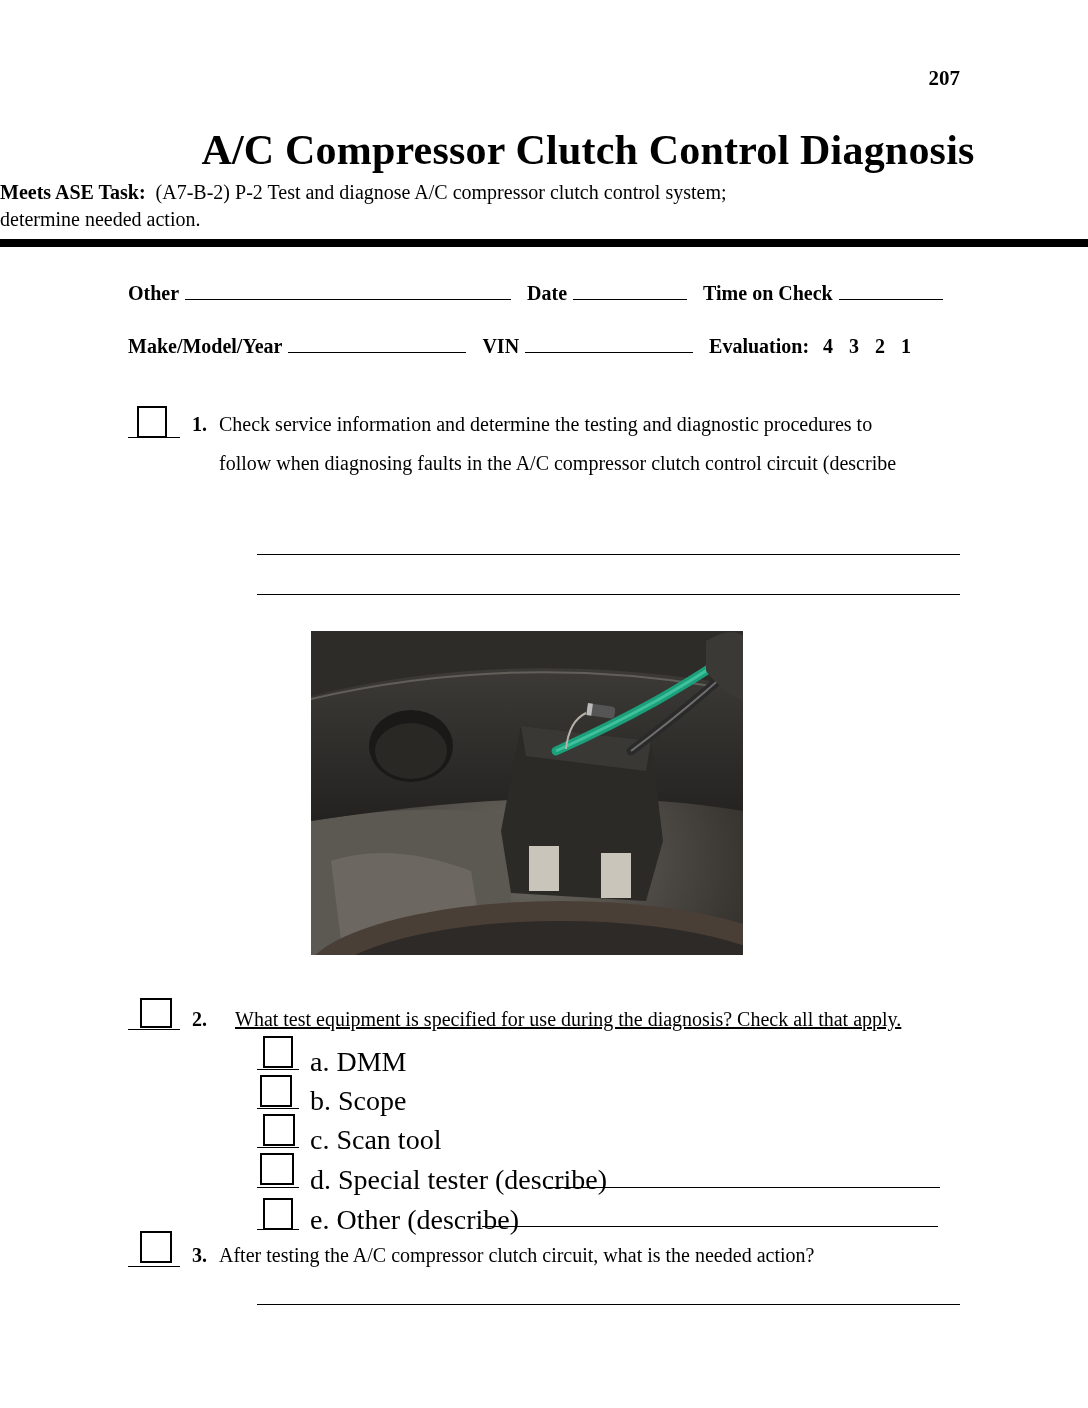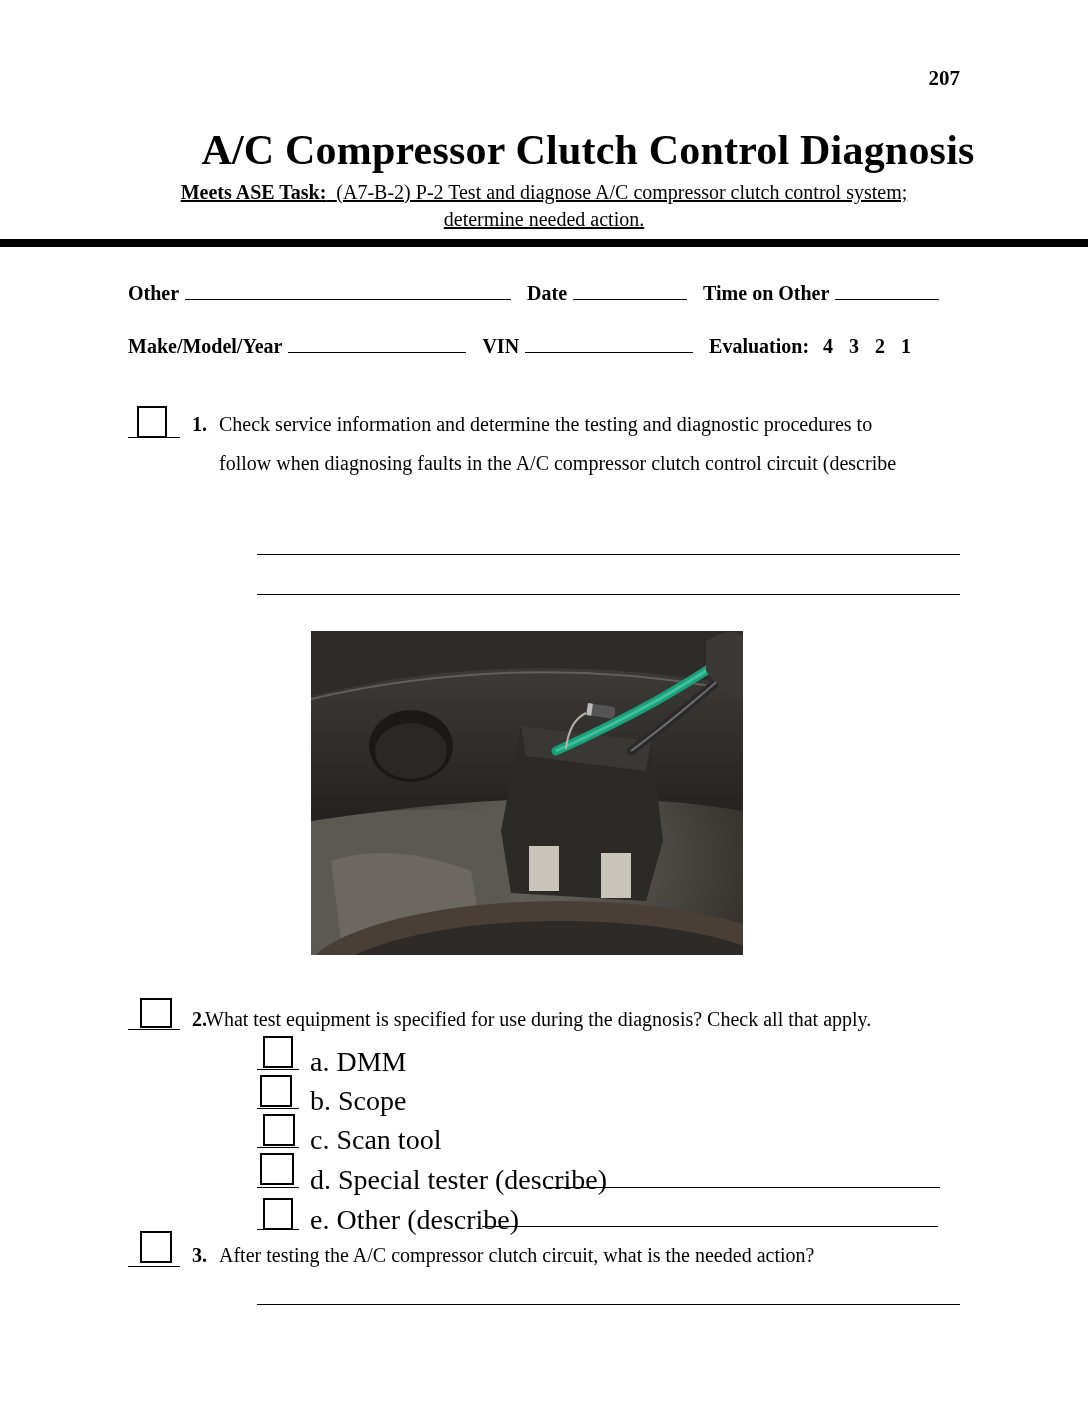--- a/index.html
+++ b/index.html
@@ -1,21 +1,21 @@
 <!DOCTYPE html>
 <html><head>
 <meta charset="utf-8">
 <style>
   html, body { margin:0; padding:0; background:#ffffff; }
   body { width:1088px; height:1408px; position:relative; overflow:hidden;
          font-family:"Liberation Serif","DejaVu Serif",serif; color:#000; }
   .abs { position:absolute; }
   .page-num { right:128px; top:66px; font-size:21px; font-weight:bold; }
   .title { left:0; width:1088px; top:126px; text-align:center; font-size:42px; font-weight:bold; letter-spacing:0.2px;padding-left:44px; }
-  .task { left:0; width:1088px; top:179px; text-align:center; font-size:20px; line-height:27px;text-decoration:underline; }
+  .task { left:0; width:1088px; top:179px; font-size:20px; line-height:27px; }
   .task b { font-weight:bold; }
   .rule { left:0; top:239px; width:1088px; height:8px; background:#000; }
   .field-row { left:128px; font-size:20px; font-weight:bold; white-space:nowrap; }
   .blank { display:inline-block; border-bottom:1.5px solid #000; height:18px; vertical-align:baseline; margin-left:6px; margin-right:16px; }
   .eval-num { display:inline-block; margin-left:16px; }
   .chk-wrap { position:absolute; }
   .chk-under { position:absolute; bottom:0; left:0; height:0; border-bottom:1.5px solid #000; }
   .chk-box { position:absolute; border:2px solid #000; background:#fff; box-sizing:border-box; }
   .qnum { font-weight:bold; }
   .q-text { font-size:20px; line-height:39px; }
@@ -28,21 +28,21 @@
 
 <div class="abs page-num">207</div>
 <div class="abs title">A/C Compressor Clutch Control Diagnosis</div>
 <div class="abs task">
   <div><b>Meets ASE Task:</b>&nbsp;&nbsp;<span>(A7-B-2) P-2  Test and diagnose A/C compressor clutch control system;</span></div>
   <div>determine needed action.</div>
 </div>
 <div class="abs rule"></div>
 
 <div class="abs field-row" style="top:281px;">
-  <span>Other</span><span class="blank" style="width:326px;"></span><span>Date</span><span class="blank" style="width:114px;"></span><span>Time on Other</span><span class="blank" style="width:104px;margin-right:0;"></span>
+  <span>Other</span><span class="blank" style="width:326px;"></span><span>Date</span><span class="blank" style="width:114px;"></span><span>Time on Check</span><span class="blank" style="width:104px;margin-right:0;"></span>
 </div>
 
 <div class="abs field-row" style="top:334px;">
   <span>Make/Model/Year</span><span class="blank" style="width:178px;"></span><span>VIN</span><span class="blank" style="width:168px;"></span><span>Evaluation:</span><span class="eval-num" style="margin-left:14px;">4</span><span class="eval-num">3</span><span class="eval-num">2</span><span class="eval-num">1</span>
 </div>
 
 <div class="chk-wrap" style="left:128px;top:406px;width:52px;height:32px;">
   <div class="chk-under" style="width:52px;"></div>
   <div class="chk-box" style="left:9px;top:0;width:30px;height:32px;"></div>
 </div>
@@ -103,21 +103,21 @@
   </svg>
 </div>
 
 <div class="chk-wrap" style="left:128px;top:998px;width:52px;height:32px;">
   <div class="chk-under" style="width:52px;"></div>
   <div class="chk-box" style="left:12px;top:0;width:32px;height:30px;"></div>
 </div>
 <div class="abs q-text" style="left:192px;top:1000px;white-space:nowrap;">
   <span class="qnum">2.</span>
 </div>
-<div class="abs q-text" style="left:205px;top:1000px;white-space:nowrap;">What test equipment is specified for use during the diagnosis?  Check all that apply.</div>
+<div class="abs q-text" style="left:235px;top:1000px;white-space:nowrap;text-decoration:underline;">What test equipment is specified for use during the diagnosis?  Check all that apply.</div>
 
 <div class="chk-wrap" style="left:257px;top:1036px;width:42px;height:34px;">
   <div class="chk-under" style="width:42px;"></div>
   <div class="chk-box" style="left:6px;top:0;width:30px;height:32px;"></div>
 </div>
 <div class="abs sub-text" style="left:310px;top:1046px;">a.  DMM</div>
 
 <div class="chk-wrap" style="left:257px;top:1075px;width:42px;height:34px;">
   <div class="chk-under" style="width:42px;"></div>
   <div class="chk-box" style="left:3px;top:0;width:32px;height:32px;"></div>

